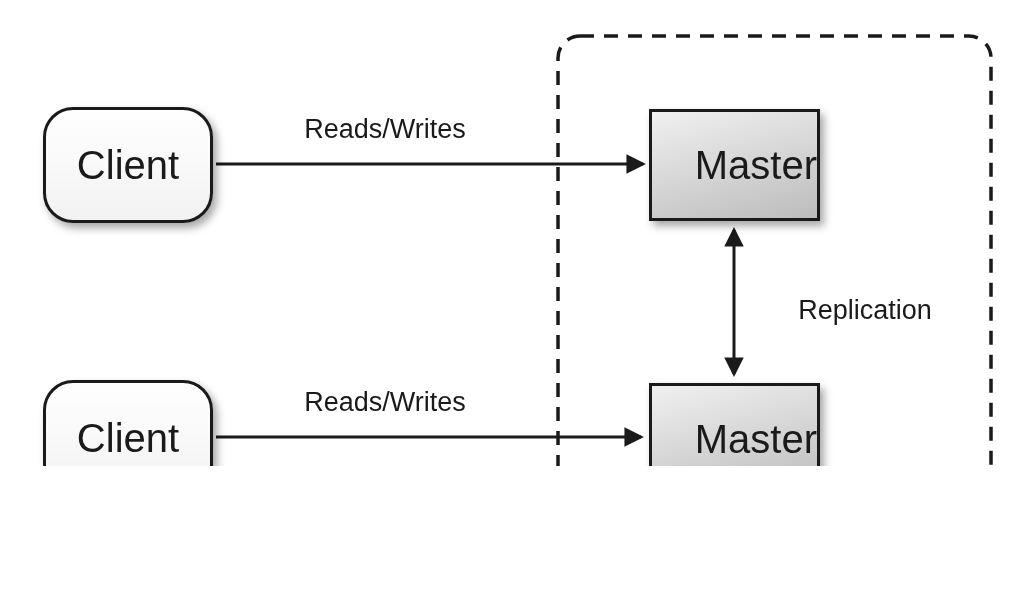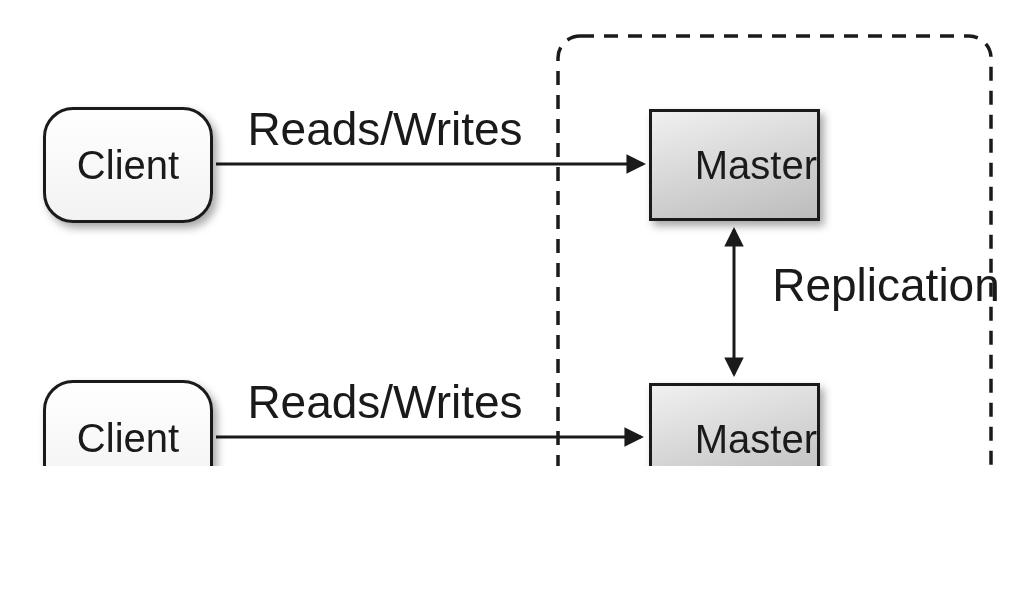--- a/index.html
+++ b/index.html
@@ -53,28 +53,28 @@
     justify-content: flex-end;
   }
   #client-top    { left: 43px;  top: 107px; }
   #client-bottom { left: 43px;  top: 380px; }
   #master-top    { left: 649px; top: 109px; }
   #master-bottom { left: 649px; top: 383px; }
 
   .edge-label {
     position: absolute;
     transform: translate(-50%, -50%);
-    font-size: 46px;
+    font-size: 27px;
     line-height: 1;
     white-space: nowrap;
     color: var(--text, #1a1a1a);
   }
   #label-rw-top    { left: 385px; top: 129px; }
   #label-rw-bottom { left: 385px; top: 402px; }
-  #label-replication { left: 865px; top: 285px; margin-left: 21px; }
+  #label-replication { left: 865px; top: 310px; }
 </style>
 </head>
 <body>
 
 <div class="canvas">
 
   <svg class="wires" viewBox="0 0 1028 610">
     <defs>
       <marker id="arrowhead" viewBox="0 0 10 10" refX="8.5" refY="5" markerWidth="8" markerHeight="6.5" orient="auto-start-reverse">
         <path d="M 0 0 L 10 5 L 0 10 Z"></path>

